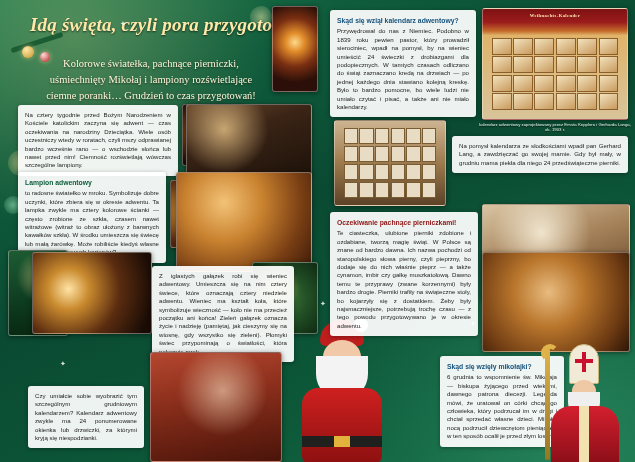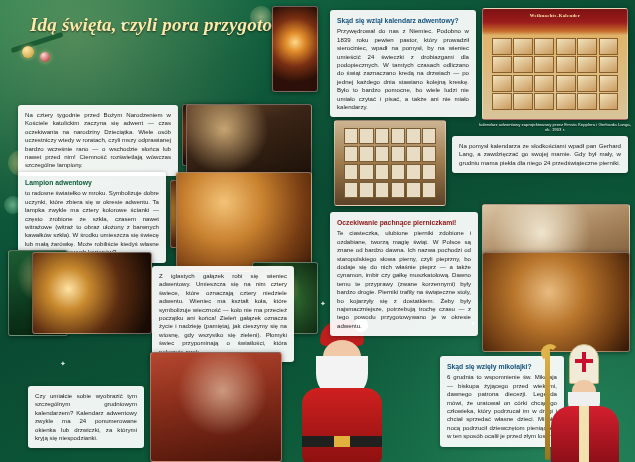--- a/index.html
+++ b/index.html
@@ -195,20 +195,21 @@
 <div class="page">
 
   <div class="bokeh" style="left:8px;top:150px;width:26px;height:26px;background:radial-gradient(circle,rgba(255,230,150,.55),rgba(255,230,150,0));"></div>
   <div class="bokeh" style="left:4px;top:196px;width:18px;height:18px;background:radial-gradient(circle,rgba(180,255,210,.5),rgba(0,0,0,0));"></div>
   <div class="bokeh" style="left:250px;top:6px;width:22px;height:22px;background:radial-gradient(circle,rgba(255,240,180,.5),rgba(0,0,0,0));"></div>
   <div class="bokeh" style="left:600px;top:300px;width:30px;height:30px;background:radial-gradient(circle,rgba(255,230,150,.35),rgba(0,0,0,0));"></div>
   <div class="bokeh" style="left:150px;top:430px;width:26px;height:26px;background:radial-gradient(circle,rgba(255,230,150,.3),rgba(0,0,0,0));"></div>
 
   <div class="title">Idą święta, czyli pora przygotowań</div>
 
+  <div class="lead">Kolorowe światełka, pachnące pierniczki, uśmiechnięty Mikołaj i lampiony rozświetlające ciemne poranki… Grudzień to czas przygotowań!</div>
 
   <div class="photo ph-lantern" style="left:272px;top:6px;width:46px;height:86px;">
   </div>
 
   <div class="twig" style="left:10px;top:40px;width:54px;height:5px;transform:rotate(-18deg);"></div>
   <div class="orn" style="left:22px;top:46px;width:12px;height:12px;background:radial-gradient(circle at 35% 30%,#ffe9a8,#c9952c);"></div>
   <div class="orn" style="left:40px;top:52px;width:10px;height:10px;background:radial-gradient(circle at 35% 30%,#ffd9d9,#b32020);"></div>
 
   <div class="card" style="left:18px;top:105px;width:160px;">
     <span>Na cztery tygodnie przed Bożym Narodzeniem w Kościele katolickim zaczyna się adwent — czas oczekiwania na narodziny Dzieciątka. Wiele osób uczestniczy wtedy w roratach, czyli mszy odprawianej bardzo wcześnie rano — o wschodzie słońca lub nawet przed nim! Ciemność rozświetlają wówczas szczególne lampiony.</span>

